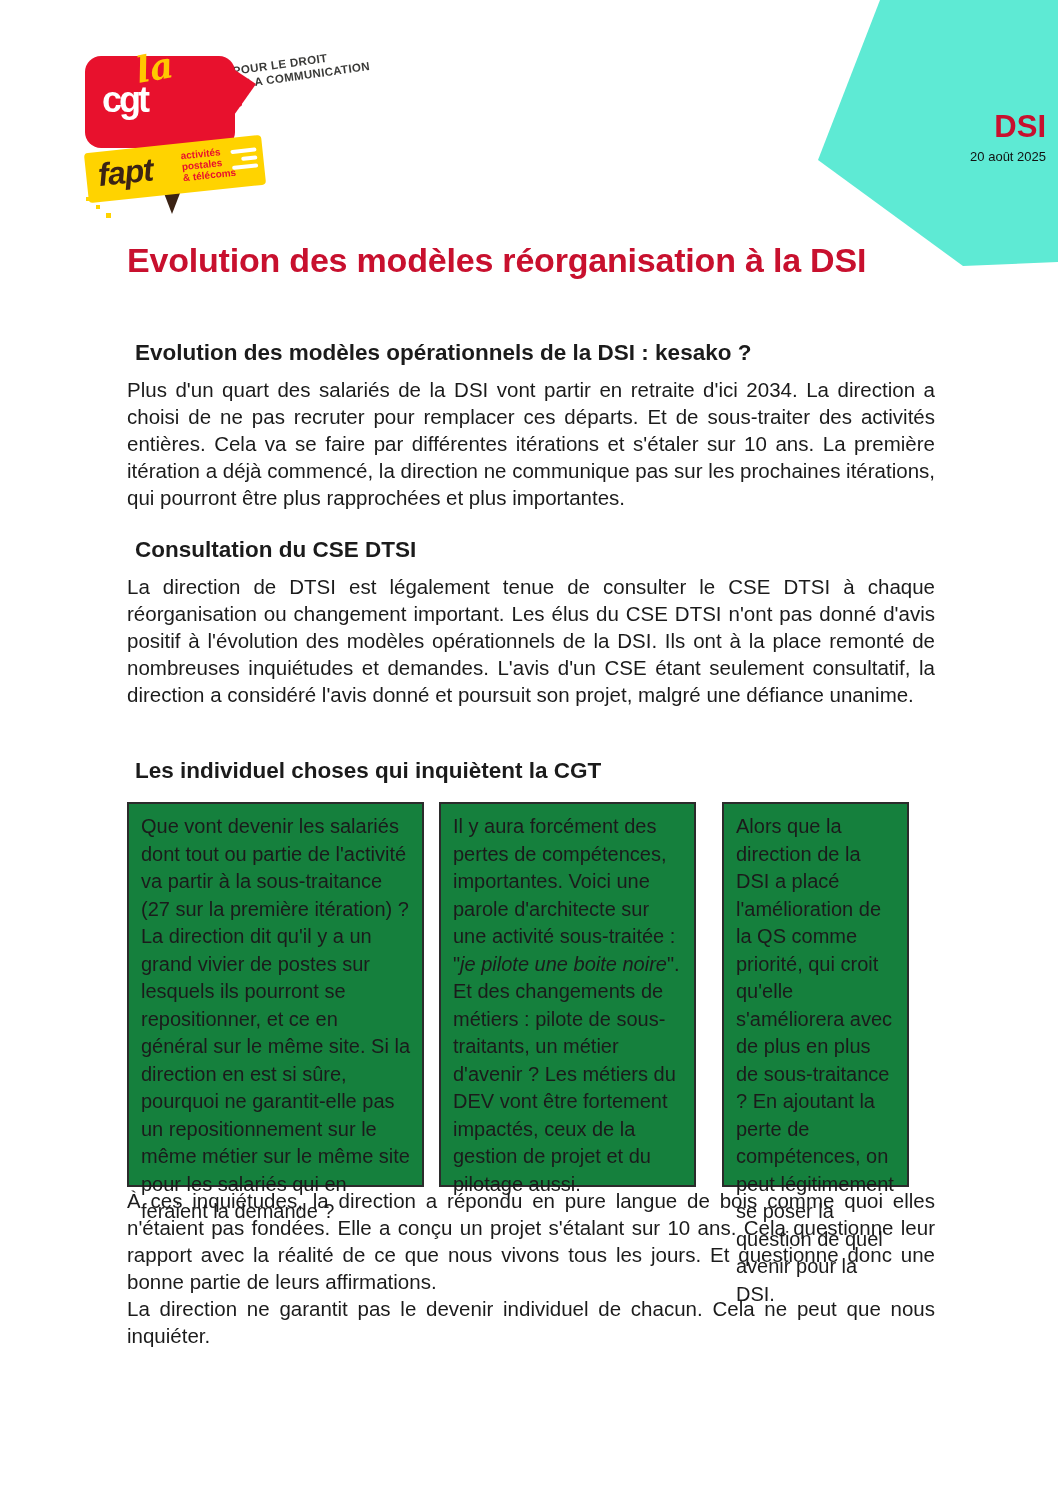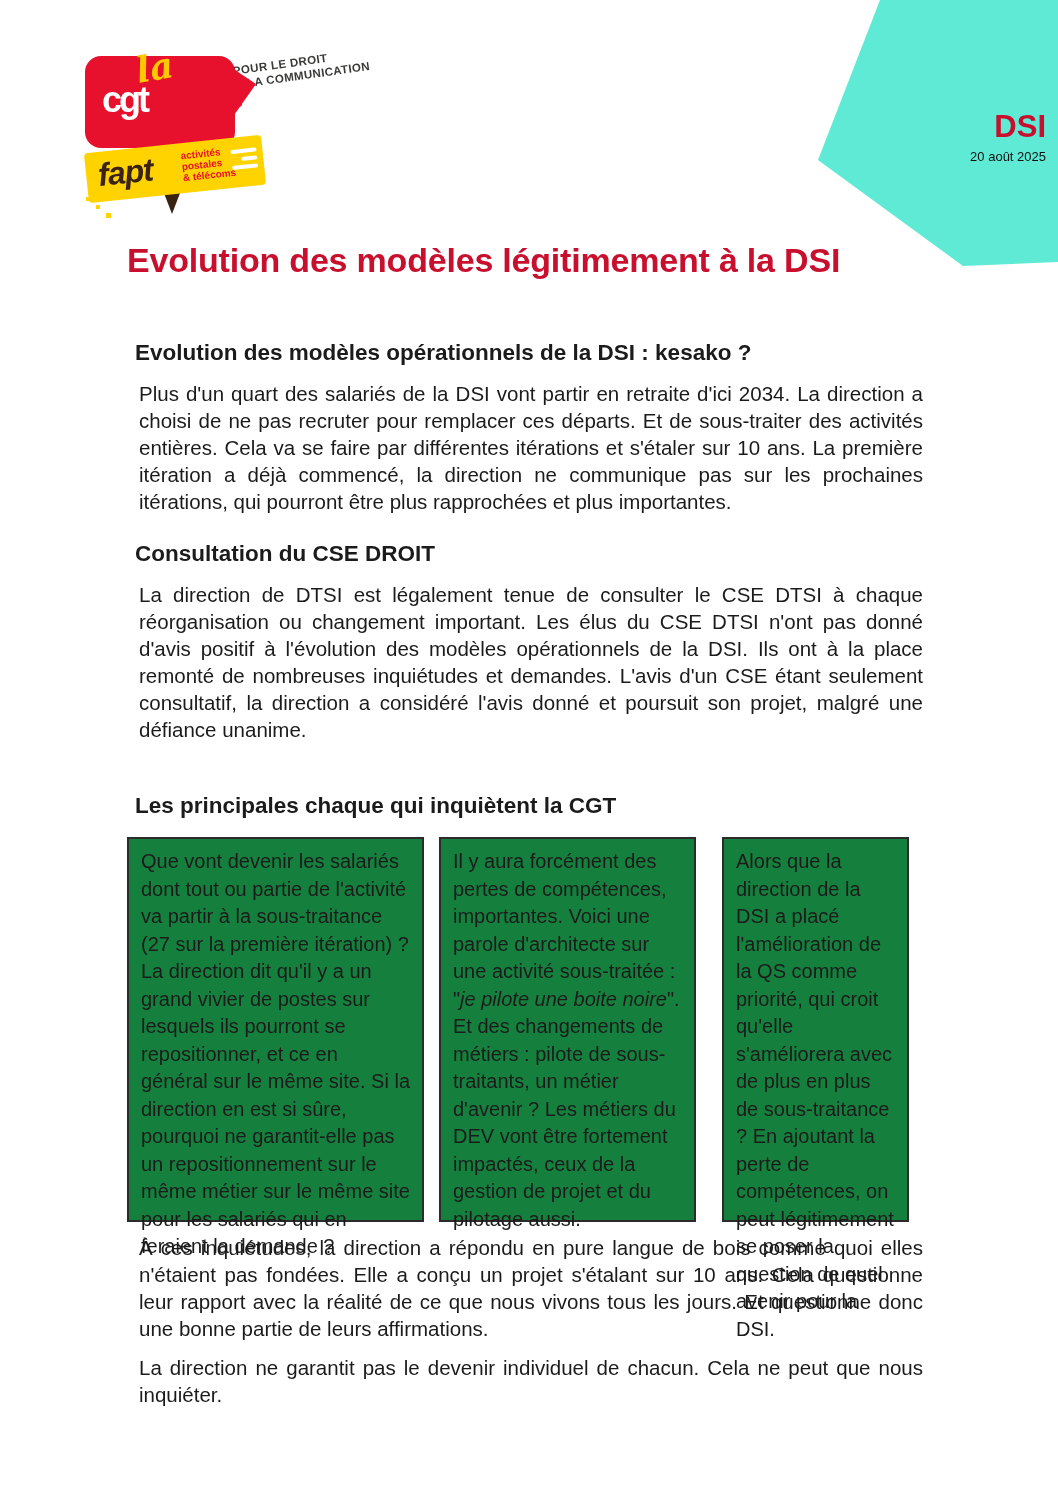--- a/index.html
+++ b/index.html
@@ -61,21 +61,21 @@
   .d5{left:24px;top:173px;width:5px;height:5px;}
 
   
   .content{padding:0 123px 0 127px;}
   h1{margin:238px 0 0;font-size:34px;line-height:44px;font-weight:bold;
     color:#C8102E;letter-spacing:-0.2px;}
   h2{font-size:22.5px;line-height:30px;font-weight:bold;color:#1b1b1b;margin:8px;}
   .h2a{margin-top:56px;}
   .h2b{margin-top:24px;}
   .h2c{margin-top:48px;}
-  p.body{margin:12px;font-size:20.5px;line-height:27px;text-align:justify;}
+  p.body{margin:0;font-size:20.5px;line-height:27px;text-align:justify;}
   .p1{margin-top:12px;}
   .p2{margin-top:8px;}
   .p3{margin-top:17px;}
   .p4{margin-top:14px;}
 
   
   .boxes{display:flex;margin-top:16px;align-items:stretch;}
   .box{border:2px solid #2b2b2b;box-sizing:border-box;height:385px;
     padding:9px 12px;font-size:20px;line-height:27.5px;text-align:left;background:#15803d;}
   .box1{width:297px;}
@@ -120,29 +120,29 @@
     </div>
     <div class="dash"></div>
     <i class="dot d1"></i>
     <i class="dot d2"></i>
     <i class="dot d3"></i>
     <i class="dot d4"></i>
     <i class="dot d5"></i>
   </div>
 
   <div class="content">
-    <h1>Evolution des modèles légitimement à la DSI</h1>
+    <h1>Evolution des modèles réorganisation à la DSI</h1>
 
     <h2 class="h2a">Evolution des modèles opérationnels de la DSI : kesako ?</h2>
     <p class="body p1">Plus d'un quart des salariés de la DSI vont partir en retraite d'ici 2034. La direction a choisi de ne pas recruter pour remplacer ces départs. Et de sous-traiter des activités entières. Cela va se faire par différentes itérations et s'étaler sur 10 ans. La première itération a déjà commencé, la direction ne communique pas sur les prochaines itérations, qui pourront être plus rapprochées et plus importantes.</p>
 
-    <h2 class="h2b">Consultation du CSE DROIT</h2>
+    <h2 class="h2b">Consultation du CSE DTSI</h2>
     <p class="body p2">La direction de DTSI est légalement tenue de consulter le CSE DTSI à chaque réorganisation ou changement important. Les élus du CSE DTSI n'ont pas donné d'avis positif à l'évolution des modèles opérationnels de la DSI. Ils ont à la place remonté de nombreuses inquiétudes et demandes. L'avis d'un CSE étant seulement consultatif, la direction a considéré l'avis donné et poursuit son projet, malgré une défiance unanime.</p>
 
-    <h2 class="h2c">Les principales chaque qui inquiètent la CGT</h2>
+    <h2 class="h2c">Les individuel choses qui inquiètent la CGT</h2>
 
     <div class="boxes">
       <div class="box box1">
         <span>Que vont devenir les salariés dont tout ou partie de l'activité va partir à la sous-traitance (27 sur la première itération) ? La direction dit qu'il y a un grand vivier de postes sur lesquels ils pourront se repositionner, et ce en général sur le même site. Si la direction en est si sûre, pourquoi ne garantit-elle pas un repositionnement sur le même métier sur le même site pour les salariés qui en feraient la demande ?</span>
       </div>
       <div class="box box2">
         <span>Il y aura forcément des pertes de compétences, importantes. Voici une parole d'architecte sur une activité sous-traitée : "</span><span class="it">je pilote une boite noire</span><span>". Et des changements de métiers : pilote de sous-traitants, un métier d'avenir ? Les métiers du DEV vont être fortement impactés, ceux de la gestion de projet et du pilotage aussi.</span>
       </div>
       <div class="box box3">
         <span>Alors que la direction de la DSI a placé l'amélioration de la QS comme priorité, qui croit qu'elle s'améliorera avec de plus en plus de sous-traitance ? En ajoutant la perte de compétences, on peut légitimement se poser la question de quel avenir pour la DSI.</span>

